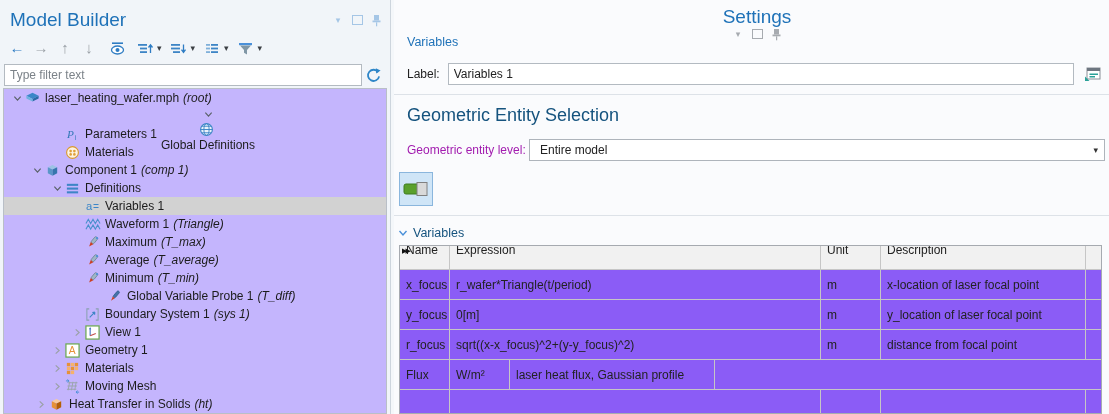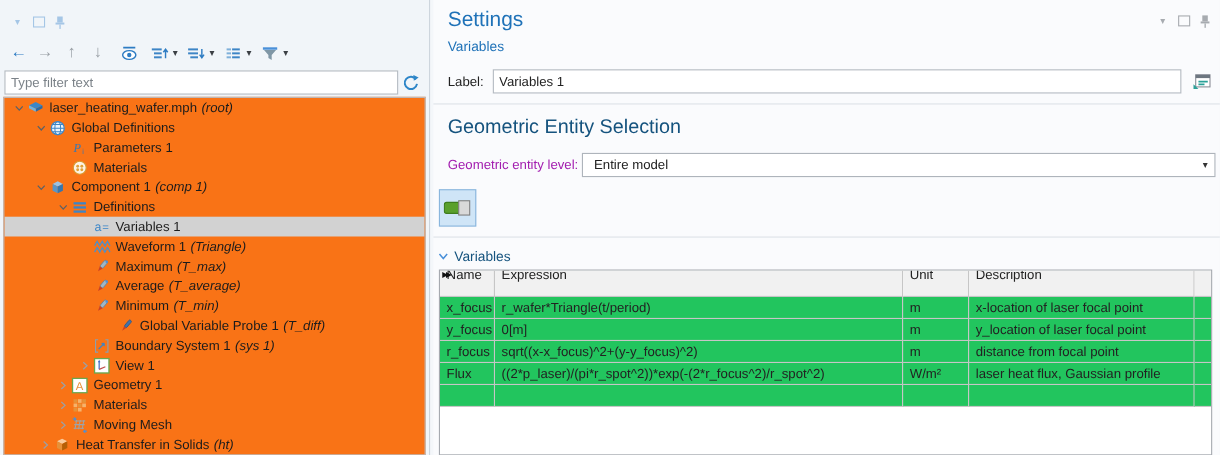--- a/index.html
+++ b/index.html
@@ -23,31 +23,31 @@
   .tb-arrow{font-size:15px;line-height:20px;}
   .blue{color:#2e7cc3;}
   .gray{color:#9aa0a6;}
   .tb-caret{font-size:9px;color:#3b3f44;margin-left:1px;cursor:pointer;}
   .tb-group{display:flex;align-items:center;margin-left:4px;}
   .filter-row{display:flex;align-items:center;margin:4px 6px 0 4px;gap:0;}
   .filter-input{flex:1 1 auto;height:20px;border:1px solid #b3bac1;background:#fff;
     font-family:"Liberation Sans",sans-serif;font-size:12px;color:#333;padding:0 5px;outline:none;}
   .filter-input::placeholder{color:#7b8288;}
   .refresh-btn{width:22px;height:22px;display:flex;align-items:center;justify-content:center;cursor:pointer;}
-  .tree-box{position:absolute;left:3px;right:3px;top:88px;height:326px;background:#f97316;
+  .tree-box{position:absolute;left:3px;right:3px;top:88px;height:326px;background:#c4b5fd;
     border:1px solid #b9bfc7;overflow:hidden;box-sizing:border-box;}
   .tree-row{display:flex;align-items:center;height:18px;white-space:nowrap;cursor:default;}
   .tree-row.selected{background:#d2d2d2;}
   .tw-arrow{width:14px;height:14px;flex:0 0 14px;display:flex;align-items:center;justify-content:center;cursor:pointer;}
   .tw-icon{width:17px;height:15px;flex:0 0 17px;display:flex;align-items:center;justify-content:center;margin-right:4px;}
   .tw-label{color:#1c1c1c;}
   .tw-note{color:#1c1c1c;font-style:italic;margin-left:4px;}
   
   .right-panel{position:absolute;left:394px;top:0;width:715px;height:414px;background:#fafbfd;}
-  .rp-titlebar{display:flex;align-items:center;padding:6px 8px 0 13px;height:26px;}
+  .rp-titlebar{display:flex;align-items:center;padding:6px 2px 0 13px;height:26px;flex-direction:column;}
   .rp-sub{color:#1f72b8;font-size:12.5px;padding:3px 0 0 13px;}
   .label-row{display:flex;align-items:center;margin:14px 5px 0 13px;gap:8px;}
   .label-cap{color:#222;}
   .text-input{flex:1 1 auto;height:18px;border:1px solid #b3bac1;background:#fff;
     font-family:"Liberation Sans",sans-serif;font-size:12px;color:#222;padding:1px 5px;outline:none;}
   .icon-btn{width:22px;height:22px;display:flex;align-items:center;justify-content:center;cursor:pointer;}
   .sep{height:0;border-top:1px solid #dde2e8;margin-top:9px;}
   .section-header{color:#15537e;font-size:18px;padding:10px 0 0 13px;display:flex;align-items:center;}
   .sec-chev{margin:10px 0 0 4px;display:flex;align-items:center;cursor:pointer;}
   .sec-chev + .section-header-inline{color:#15537e;font-size:12.5px;margin:10px 0 0 5px;cursor:pointer;}
@@ -58,30 +58,31 @@
     align-items:center;padding:0 6px 0 10px;cursor:pointer;}
   .select-value{flex:1 1 auto;color:#222;}
   .select-caret{font-size:9px;color:#333;}
   .toggle-btn{width:34px;height:34px;margin:11px 0 0 5px;background:#cfe5f7;border:1px solid #8ab6dd;
     display:flex;align-items:center;justify-content:center;cursor:pointer;box-sizing:border-box;}
   
   .var-table{position:absolute;left:5px;right:7px;top:245px;height:169px;background:#fff;
     border:1px solid #a6aab0;box-sizing:border-box;overflow:hidden;}
   .t-row{display:flex;}
   .t-cell{box-sizing:border-box;border-right:1px solid #c6c6c6;border-bottom:1px solid #c6c6c6;
-    padding:0 0 0 6px;display:flex;align-items:center;overflow:hidden;white-space:nowrap;background:#22c55e;height:20px;}
+    padding:0 0 0 6px;display:flex;align-items:center;overflow:hidden;white-space:nowrap;background:#8b5cf6;height:30px;}
   .t-head .t-cell{background:#f1f1f1;height:24px;align-items:flex-end;padding-bottom:12px;color:#222;position:relative;}
   .t-cell.last{border-right:none;flex:1 1 auto;}
   .head-marker{position:absolute;top:1px;left:2px;font-size:7px;letter-spacing:-2px;color:#111;line-height:7px;}
 </style>
 </head>
 <body>
 
 <div class="left-panel">
   <div class="panel-titlebar">
+    <span class="panel-title">Model Builder</span>
     <span class="win-controls">
       <span class="wc wc-blue" style="font-size:9px;">▾</span>
       <span class="wc wc-blue">
           <span class="sq"></span>
         </span>
       <span class="wc wc-blue">
         <svg width="11" height="13" viewBox="0 0 11 13">
             <rect x="3" y="1" width="5" height="5.5" fill="currentColor"></rect>
             <rect x="1.5" y="6.5" width="8" height="1.8" fill="currentColor"></rect>
             <rect x="5" y="8.3" width="1.2" height="4" fill="currentColor"></rect>
@@ -178,21 +179,21 @@
         <span class="tw-icon">
           <svg width="15" height="14" viewBox="0 0 16 16">
             <path d="M8 2 L15 5.5 L8 9 L1 5.5 Z" fill="#3a87c8"></path>
             <path d="M8 9 L15 5.5 L15 8.5 L8 12 Z" fill="#2a6aa5"></path>
             <path d="M8 9 L1 5.5 L1 8.5 L8 12 Z" fill="#6fb3e0"></path>
           </svg>
         </span>
         <span class="tw-label">laser_heating_wafer.mph</span>
         <span class="tw-note">(root)</span>
       </div>
-      <div class="tree-row" style="padding-left: 26px;">
+      <div class="tree-row" style="padding-left: 26px; flex-direction: column;">
         <span class="tw-arrow">
           <svg width="9" height="9" viewBox="0 0 10 10">
             <path d="M1.5 3 L5 6.8 L8.5 3" stroke="#5a6168" stroke-width="1.3" fill="none"></path>
           </svg>
         </span>
         <span class="tw-icon">
           <svg width="15" height="15" viewBox="0 0 16 16">
             <circle cx="8" cy="8" r="6.3" fill="#eaf3fb" stroke="#3d85c6" stroke-width="1.2"></circle>
             <ellipse cx="8" cy="8" rx="2.8" ry="6.3" fill="none" stroke="#3d85c6"></ellipse>
             <path d="M1.7 8 H14.3 M3 4.5 H13 M3 11.5 H13" stroke="#3d85c6" fill="none"></path>
@@ -522,21 +523,20 @@
       </div>
       <div class="t-row">
         <div class="t-cell" style="width: 50px; flex: 0 0 50px;">r_focus</div>
         <div class="t-cell" style="width: 371px; flex: 0 0 371px;">sqrt((x-x_focus)^2+(y-y_focus)^2)</div>
         <div class="t-cell" style="width: 60px; flex: 0 0 60px;">m</div>
         <div class="t-cell" style="width: 205px; flex: 0 0 205px;">distance from focal point</div>
         <div class="t-cell last"></div>
       </div>
       <div class="t-row">
         <div class="t-cell" style="width: 50px; flex: 0 0 50px;">Flux</div>
-        <div class="t-cell" style="width: 371px; flex: 0 0 371px;">((2*p_laser)/(pi*r_spot^2))*exp(-(2*r_focus^2)/r_spot^2)</div>
         <div class="t-cell" style="width: 60px; flex: 0 0 60px;">W/m²</div>
         <div class="t-cell" style="width: 205px; flex: 0 0 205px;">laser heat flux, Gaussian profile</div>
         <div class="t-cell last"></div>
       </div>
       <div class="t-row">
         <div class="t-cell" style="width: 50px; flex: 0 0 50px;"></div>
         <div class="t-cell" style="width: 371px; flex: 0 0 371px;"></div>
         <div class="t-cell" style="width: 60px; flex: 0 0 60px;"></div>
         <div class="t-cell" style="width: 205px; flex: 0 0 205px;"></div>
         <div class="t-cell last"></div>

